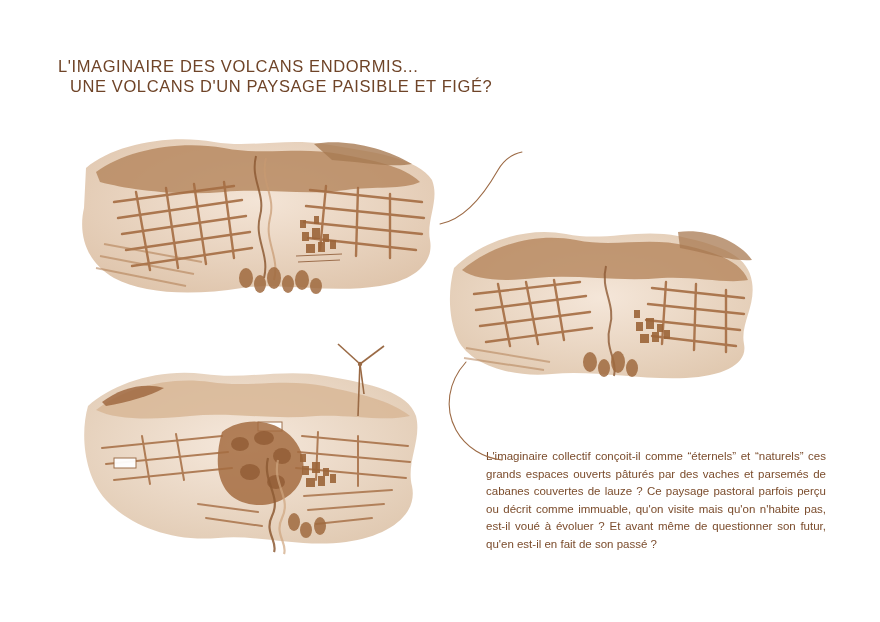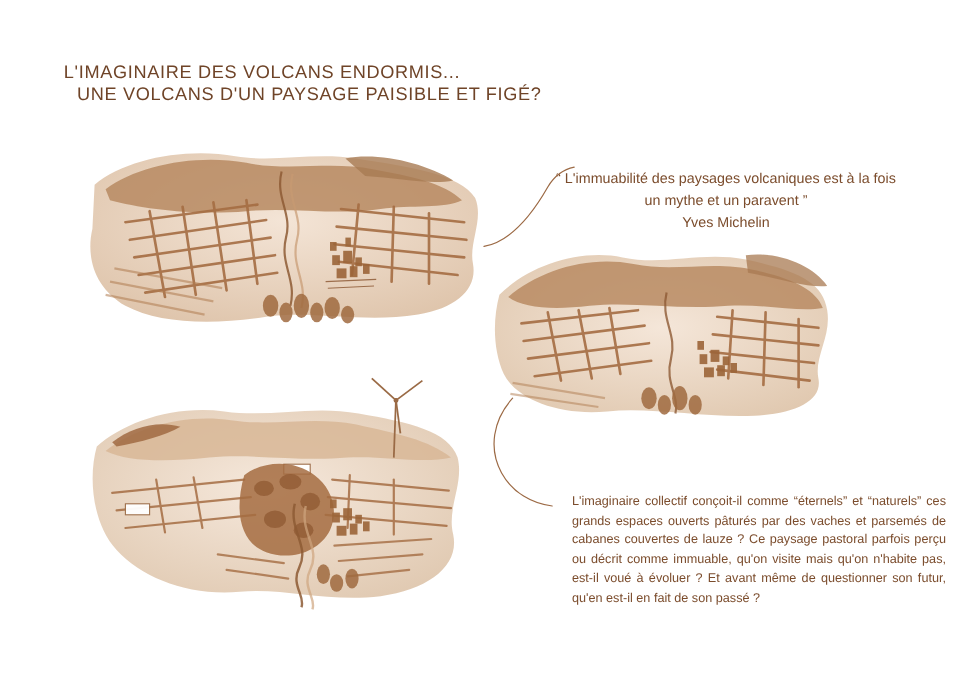--- a/index.html
+++ b/index.html
@@ -62,21 +62,20 @@
   
   .body-block {
     position: absolute;
     left: 486px;
     top: 448px;
     width: 340px;
     font-size: 11.5px;
     line-height: 17.5px;
     text-align: justify;
     color: #7b4c2c;
-    margin-left: 34px;
   }
 
   
   .illus {
     position: absolute;
   }
   .illus svg { display: block; }
 
   #illus-top-left   { left: 74px;  top: 128px; }
   #illus-right      { left: 440px; top: 212px; }
@@ -93,24 +92,20 @@
 </head>
 <body>
 
 <div class="page">
 
   <div class="title-block">
     <div class="title-line1">L'IMAGINAIRE DES VOLCANS ENDORMIS...</div>
     <div class="title-line2">UNE VOLCANS D'UN PAYSAGE PAISIBLE ET FIGÉ?</div>
   </div>
 
-  <div class="quote-block">
-    <span>“ L'immuabilité des paysages volcaniques est à la fois un mythe et un paravent ”</span>
-    <span class="quote-author">Yves Michelin</span>
-  </div>
 
   <div class="body-block">L'imaginaire collectif conçoit-il comme “éternels” et “naturels” ces grands espaces ouverts pâturés par des vaches et parsemés de cabanes couvertes de lauze ? Ce paysage pastoral parfois perçu ou décrit comme immuable, qu'on visite mais qu'on n'habite pas, est-il voué à évoluer ? Et avant même de questionner son futur, qu'en est-il en fait de son passé ?</div>
 
   <svg class="connector" id="connector-top" width="90" height="80" viewBox="0 0 90 80">
     <path d="M4 74 C 26 70, 46 48, 62 20 C 68 10, 76 4, 86 2" fill="none" stroke="#9c6a45" stroke-width="1.1" stroke-linecap="round"></path>
   </svg>
 
   <svg class="connector" id="connector-bottom" width="80" height="110" viewBox="0 0 80 110">
     <path d="M26 2 C 8 22, 4 48, 16 70 C 26 88, 44 98, 62 100" fill="none" stroke="#9c6a45" stroke-width="1.1" stroke-linecap="round"></path>
   </svg>

